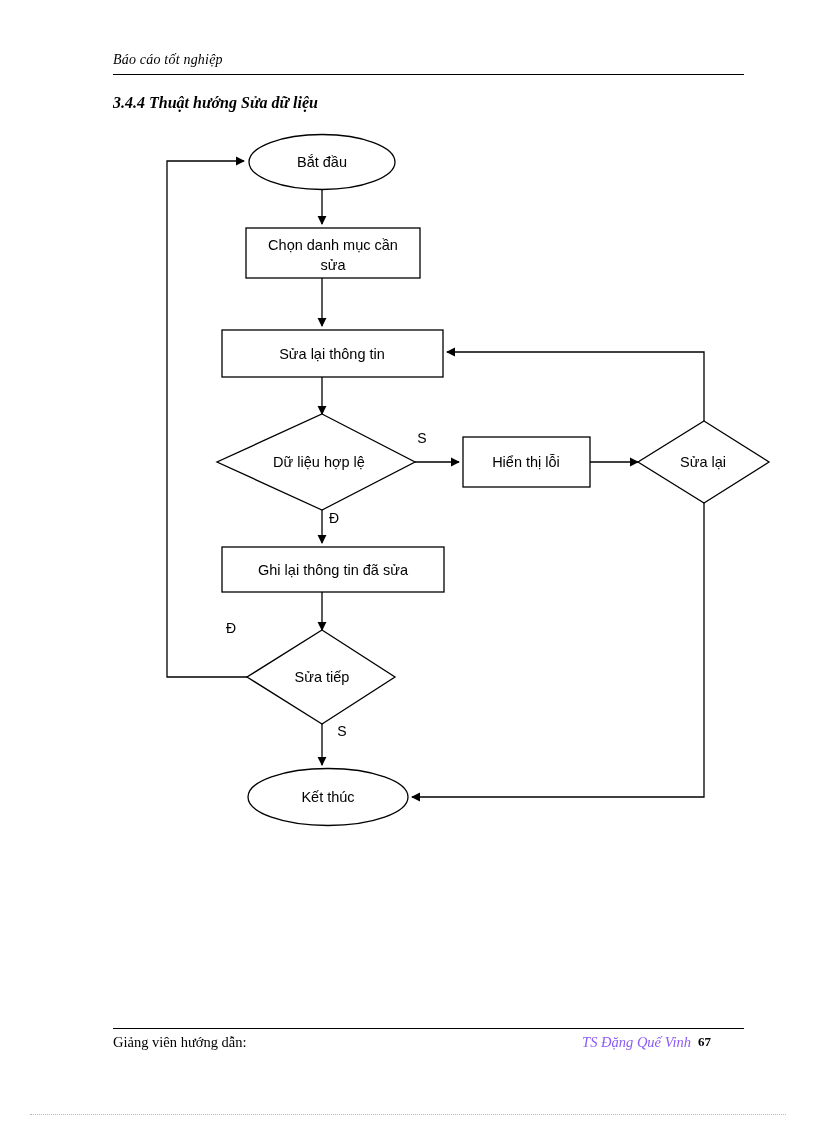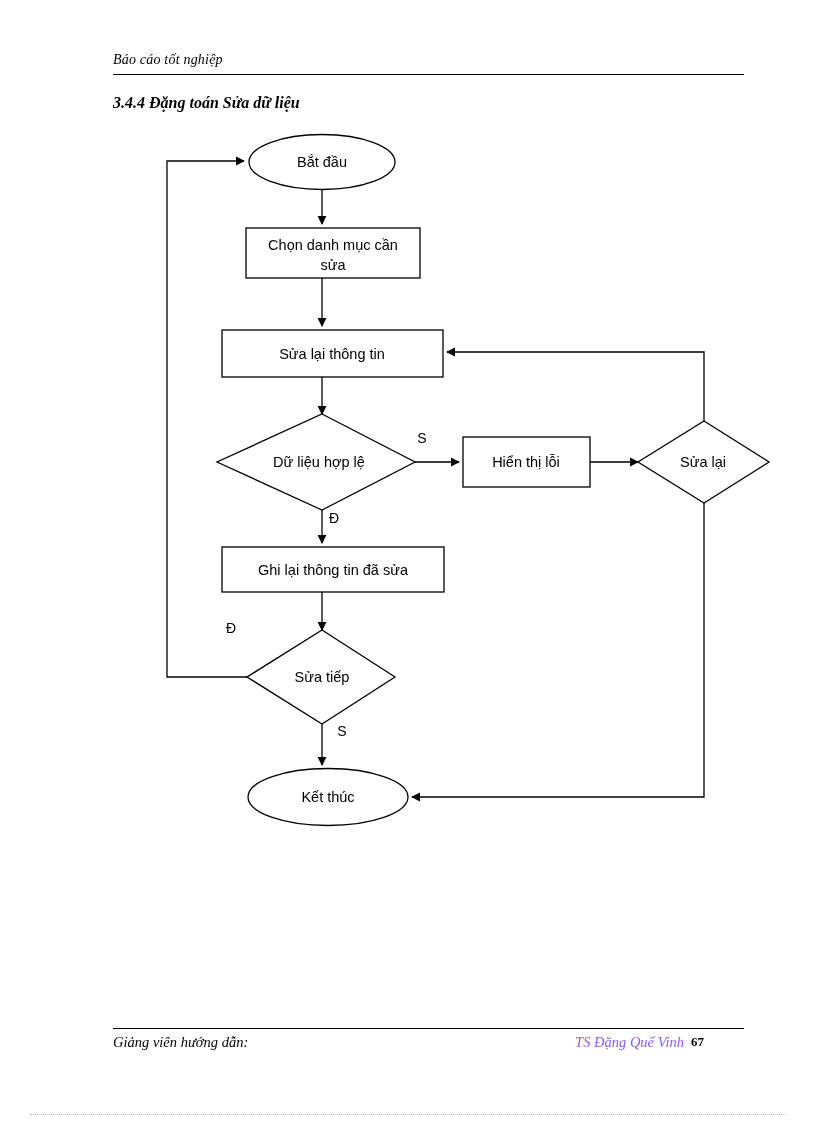--- a/index.html
+++ b/index.html
@@ -7,20 +7,21 @@
     padding: 0;
     background: #ffffff;
   }
   .page {
     position: relative;
     width: 788px;
     height: 1123px;
     background: #ffffff;
     overflow: hidden;
     font-family: "Liberation Sans", sans-serif;
+    padding-left: 7px;
   }
 
   
   .header-text {
     position: absolute;
     left: 113px;
     top: 52px;
     font-family: "Liberation Serif", serif;
     font-style: italic;
     font-size: 14px;
@@ -77,21 +78,20 @@
     top: 1028px;
     width: 631px;
     height: 0;
     border-top: 1.2px solid #000000;
   }
   .footer-left {
     position: absolute;
     left: 113px;
     top: 1034px;
     font-family: "Liberation Serif", serif;
-    font-style: italic;
     font-size: 14.5px;
     color: #000000;
     white-space: nowrap;
   }
   .footer-right {
     position: absolute;
     right: 104px;
     top: 1034px;
     font-family: "Liberation Serif", serif;
     font-style: italic;
@@ -119,21 +119,21 @@
   }
 </style>
 </head>
 <body>
 
 <div class="page">
 
   <div class="header-text">Báo cáo tốt nghiệp</div>
   <div class="header-rule"></div>
 
-  <div class="section-title">3.4.4 Đặng toán Sửa dữ liệu</div>
+  <div class="section-title">3.4.4 Thuật hướng Sửa dữ liệu</div>
 
   <div class="flowchart">
     <svg width="816" height="1123" viewBox="0 0 816 1123" xmlns="http://www.w3.org/2000/svg">
       <defs>
         <marker id="arrow" viewBox="0 0 10 10" refX="9" refY="5" markerWidth="7" markerHeight="7" orient="auto-start-reverse">
           <path d="M 0 0 L 10 5 L 0 10 z" fill="#000000"></path>
         </marker>
       </defs>
 
       <g stroke="#000000" stroke-width="1.3" fill="none">

